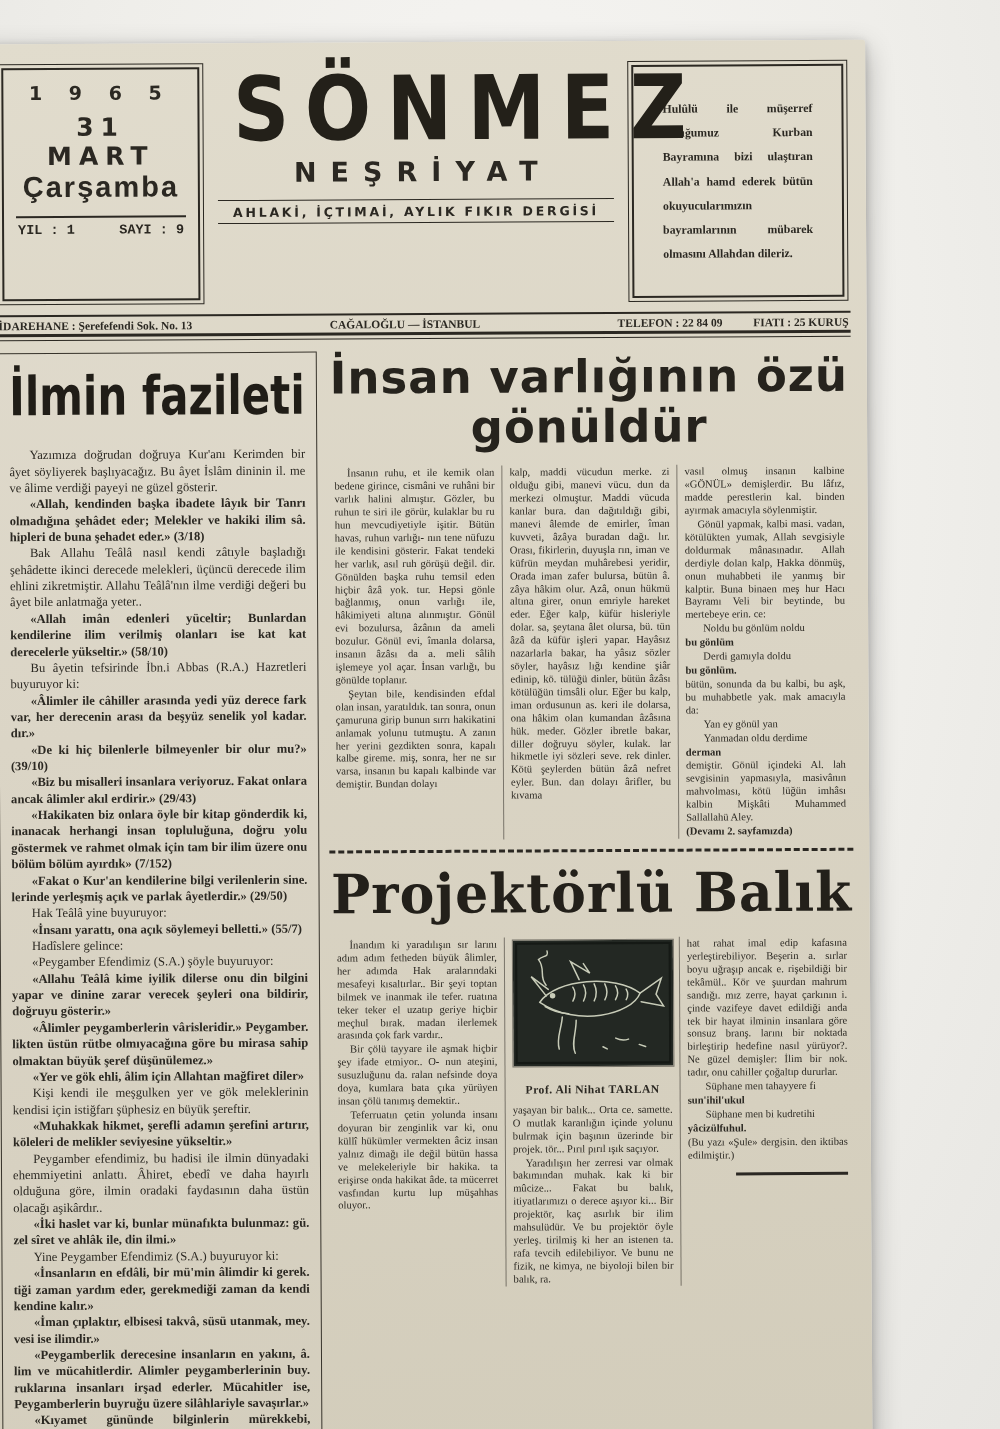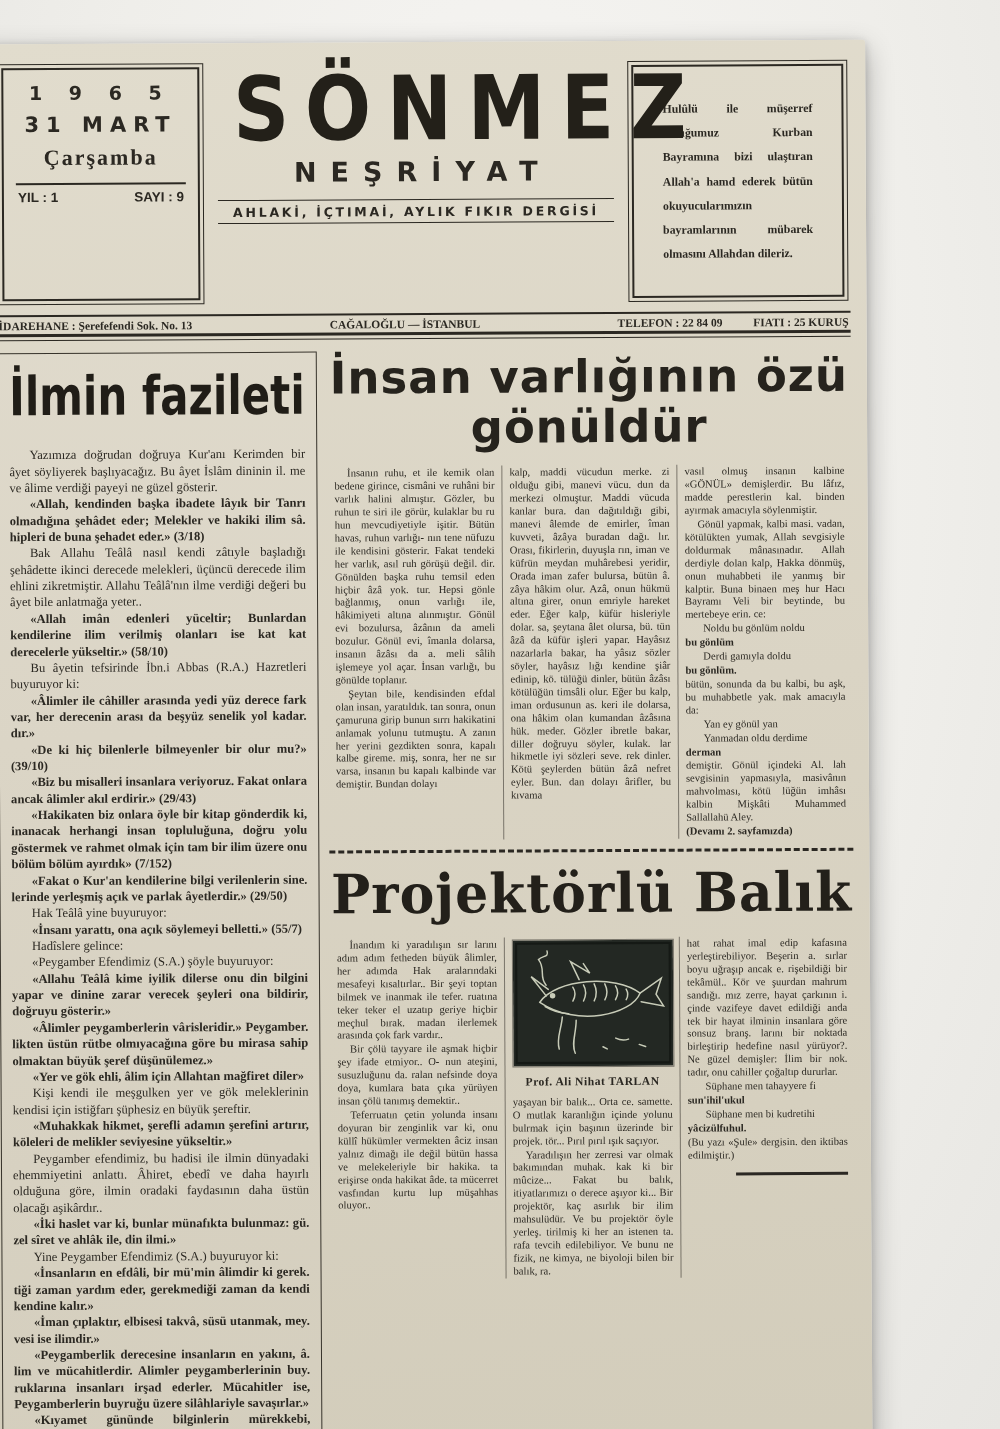--- a/index.html
+++ b/index.html
@@ -20,24 +20,24 @@
     color:#2b2822;
   }
   
   .masthead{display:flex;gap:14px;align-items:stretch;}
   .datebox{
     width:198px;box-sizing:border-box;border:2px solid #2b2822;outline:1px solid #2b2822;outline-offset:3px;
     margin:6px 4px 4px 6px;padding:12px 12px 4px;text-align:center;
     font-family:"DejaVu Sans","Liberation Sans",sans-serif;font-weight:bold;
   }
   .db-year{font-size:19px;letter-spacing:10px;}
-  .db-date{font-size:21px;letter-spacing:7px;margin-top:9px;}
-  .db-day{font-size:22px;letter-spacing:2px;margin-top:8px;font-family:Liberation Serif, serif;}
+  .db-date{font-size:25px;letter-spacing:7px;margin-top:9px;}
+  .db-day{font-size:29px;letter-spacing:2px;font-family:Liberation Sans, sans-serif;}
   .db-rule{border-top:2px solid #2b2822;margin:12px 0 5px;}
-  .db-yilsayi{display:flex;justify-content:space-between;font-family:Liberation Sans, sans-serif;font-size:13.5px;padding:0 2px 2px;}
+  .db-yilsayi{display:flex;justify-content:space-between;font-family:Liberation Mono, monospace;font-size:13.5px;padding:0 2px 2px;}
   .mast-center{flex:1;text-align:center;padding-top:4px;min-width:0;}
   .logo{
     font-family:"DejaVu Sans","Liberation Sans",sans-serif;font-weight:800;
     font-size:78px;line-height:1;letter-spacing:.20em;text-indent:.20em;
     transform:scaleY(1.14);transform-origin:center top;white-space:nowrap;
     color:#232019;
   }
   .logo-sub{font-family:"DejaVu Sans",sans-serif;font-weight:bold;font-size:27px;letter-spacing:.52em;text-indent:.52em;margin-top:14px;}
   .tagline{
     margin-top:12px;border-top:1.5px solid #2b2822;border-bottom:1.5px solid #2b2822;
@@ -82,21 +82,21 @@
   .col p.b{font-weight:bold;}
   .col p.vs{font-weight:normal;text-align:left;text-indent:1.7em;}
   .col p.vr{font-weight:bold;text-align:left;text-indent:0;}
   .dashed{border-top:3px dashed #2b2823;margin:10px 0 2px;}
   .balik-title{
     text-align:center;font-family:"DejaVu Serif","Liberation Serif",serif;font-weight:bold;
     font-size:52px;margin:8px 0 14px;transform:scaleY(1.04);color:#23201a;letter-spacing:1px;white-space:nowrap;
   }
   figure.fish{margin:2px 0 8px;}
   figure.fish svg{display:block;width:100%;height:auto;border:1px solid rgba(30,28,24,.5);}
-  figure.fish figcaption{font-weight:bold;font-size:11.6px;text-align:center;margin-top:8px;letter-spacing:.5px;}
+  figure.fish figcaption{font-weight:bold;font-size:11.6px;text-align:center;margin-top:16px;letter-spacing:.5px;}
   .col3-end::after{content:"";display:block;border-top:3px solid #2b2823;width:70%;margin:10px 0 0 auto;}
 </style>
 </head>
 <body>
 
 <div class="stage">
   <div class="paper">
 
     <header class="masthead">
       <div class="datebox">

